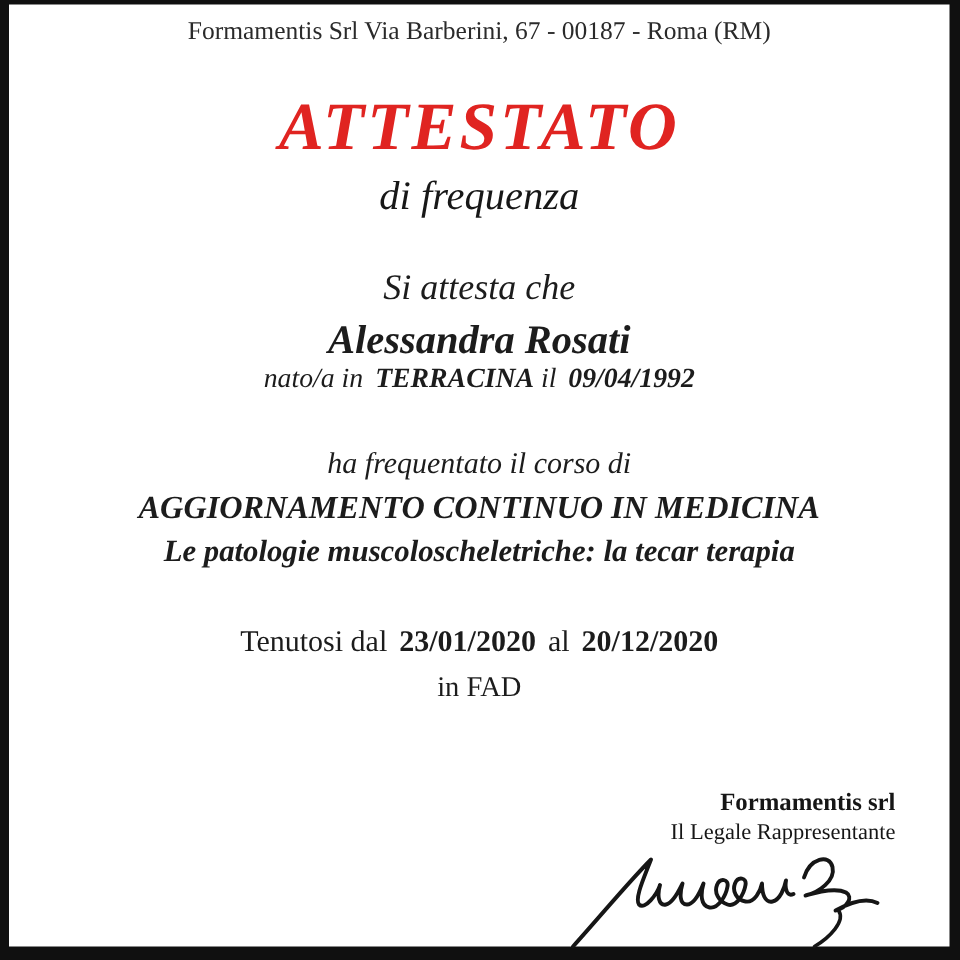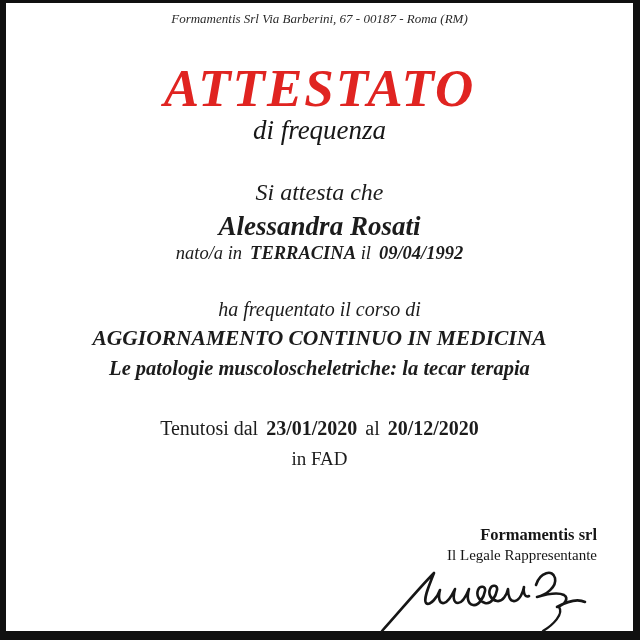--- a/index.html
+++ b/index.html
@@ -17,27 +17,26 @@
   }
   .line {
     position: absolute;
     left: 0; right: 0;
     text-align: center;
     color: #1c1c1c;
     white-space: nowrap;
   }
   .hdr {
     top: 8px;
-    font-style: italic;
-    font-size: 13px;
+    font-size: 17px;
     color: #2a2a2a;
   }
   .title-main {
     top: 55px;
-    font-size: 53px;
+    font-size: 45px;
     font-weight: bold;
     font-style: italic;
     letter-spacing: 2px;
     color: #e02421;
   }
   .title-sub {
     top: 112px;
     font-size: 27px;
     font-style: italic;
     color: #171717;

